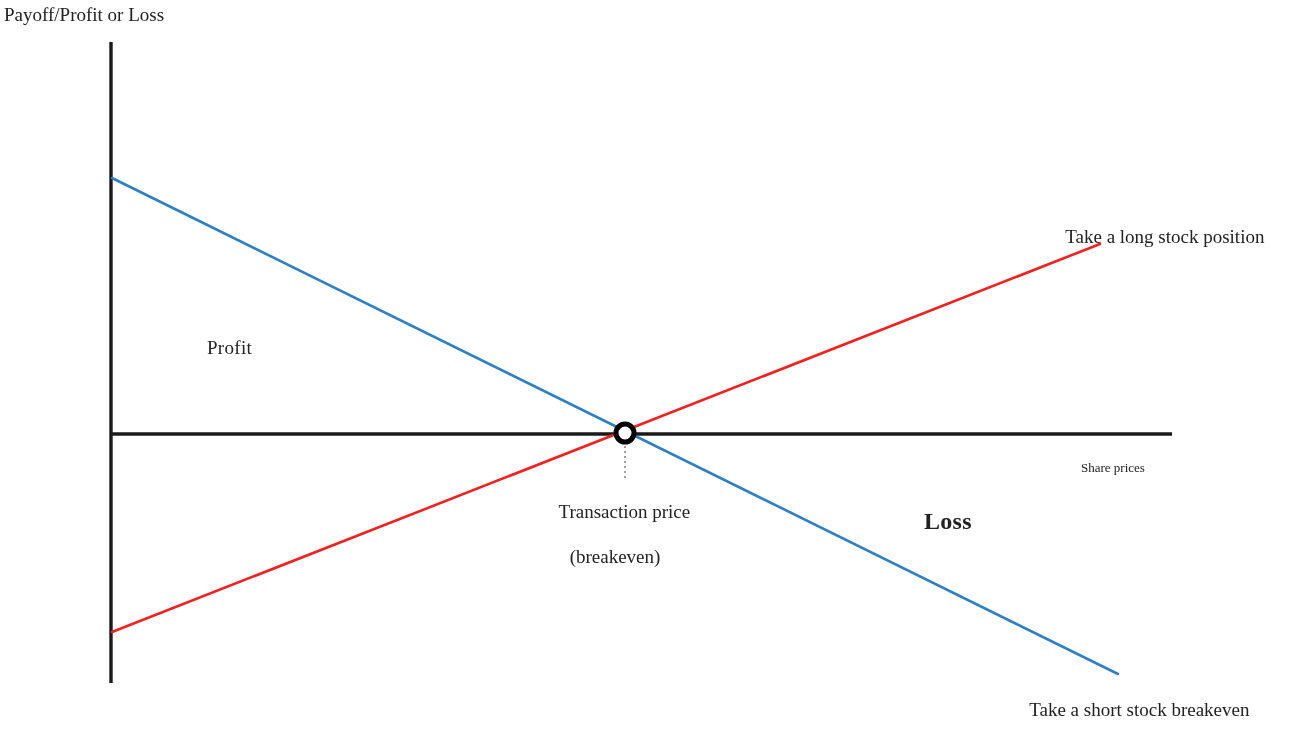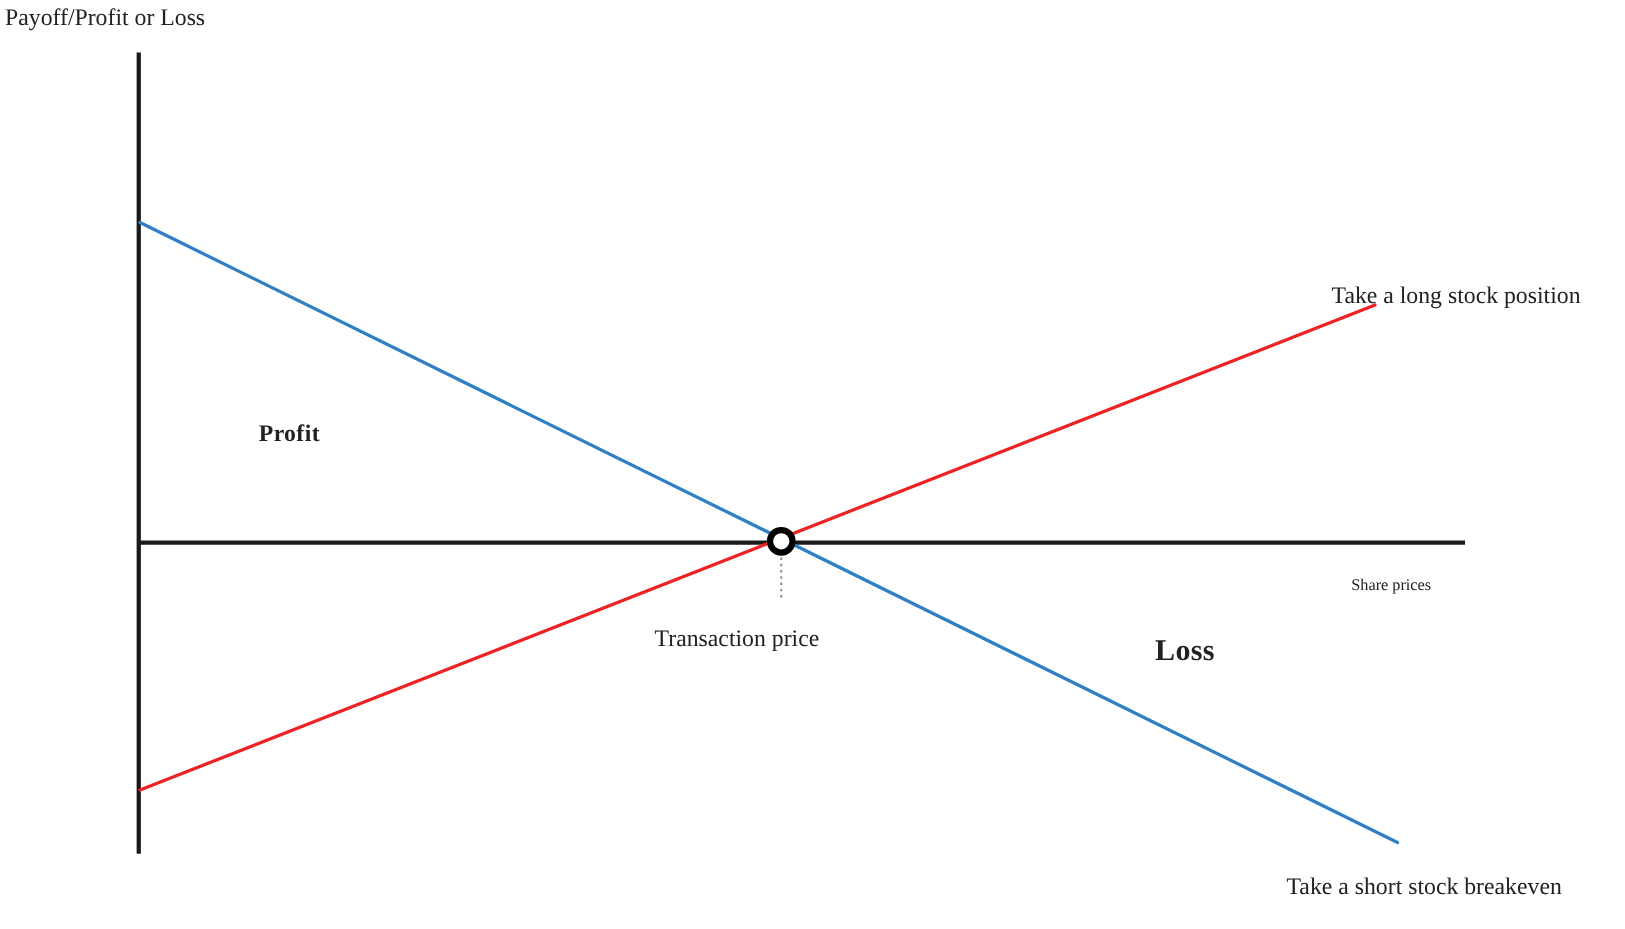--- a/index.html
+++ b/index.html
@@ -45,21 +45,21 @@
   .axis-title-x {
     left: 1081px;
     top: 460px;
     font-size: 13px;
     text-align: center;
   }
   .region-profit {
     left: 207px;
     top: 337px;
     font-size: 19px;
-    font-weight: bold;
+    font-weight: normal;
     letter-spacing: 0.3px;
     text-align: center;
   }
   .region-loss {
     left: 924px;
     top: 507px;
     font-size: 24px;
     font-weight: bold;
     letter-spacing: 0.3px;
   }
@@ -76,21 +76,21 @@
     left: 960px;
     top: 677px;
     font-size: 19px;
     text-align: center;
     width: 340px;
   }
   .label-breakeven {
     left: 505px;
     top: 479px;
     font-size: 19px;
-    text-align: left;
+    text-align: center;
     width: 220px;
   }
   .lbl .l2 {
     display: block;
   }
 </style>
 </head>
 <body>
 
 <div id="chart-root">
@@ -123,15 +123,16 @@
     <span class="l1">Take a long stock position</span>
   </div>
 
   <div class="lbl label-short">
     <span class="l1">Take a short stock breakeven</span>
     
   </div>
 
   <div class="lbl label-breakeven">
     <span class="l1">Transaction price</span>
+    <span class="l2">(breakeven)</span>
   </div>
 
 </div>
 
 </body></html>

